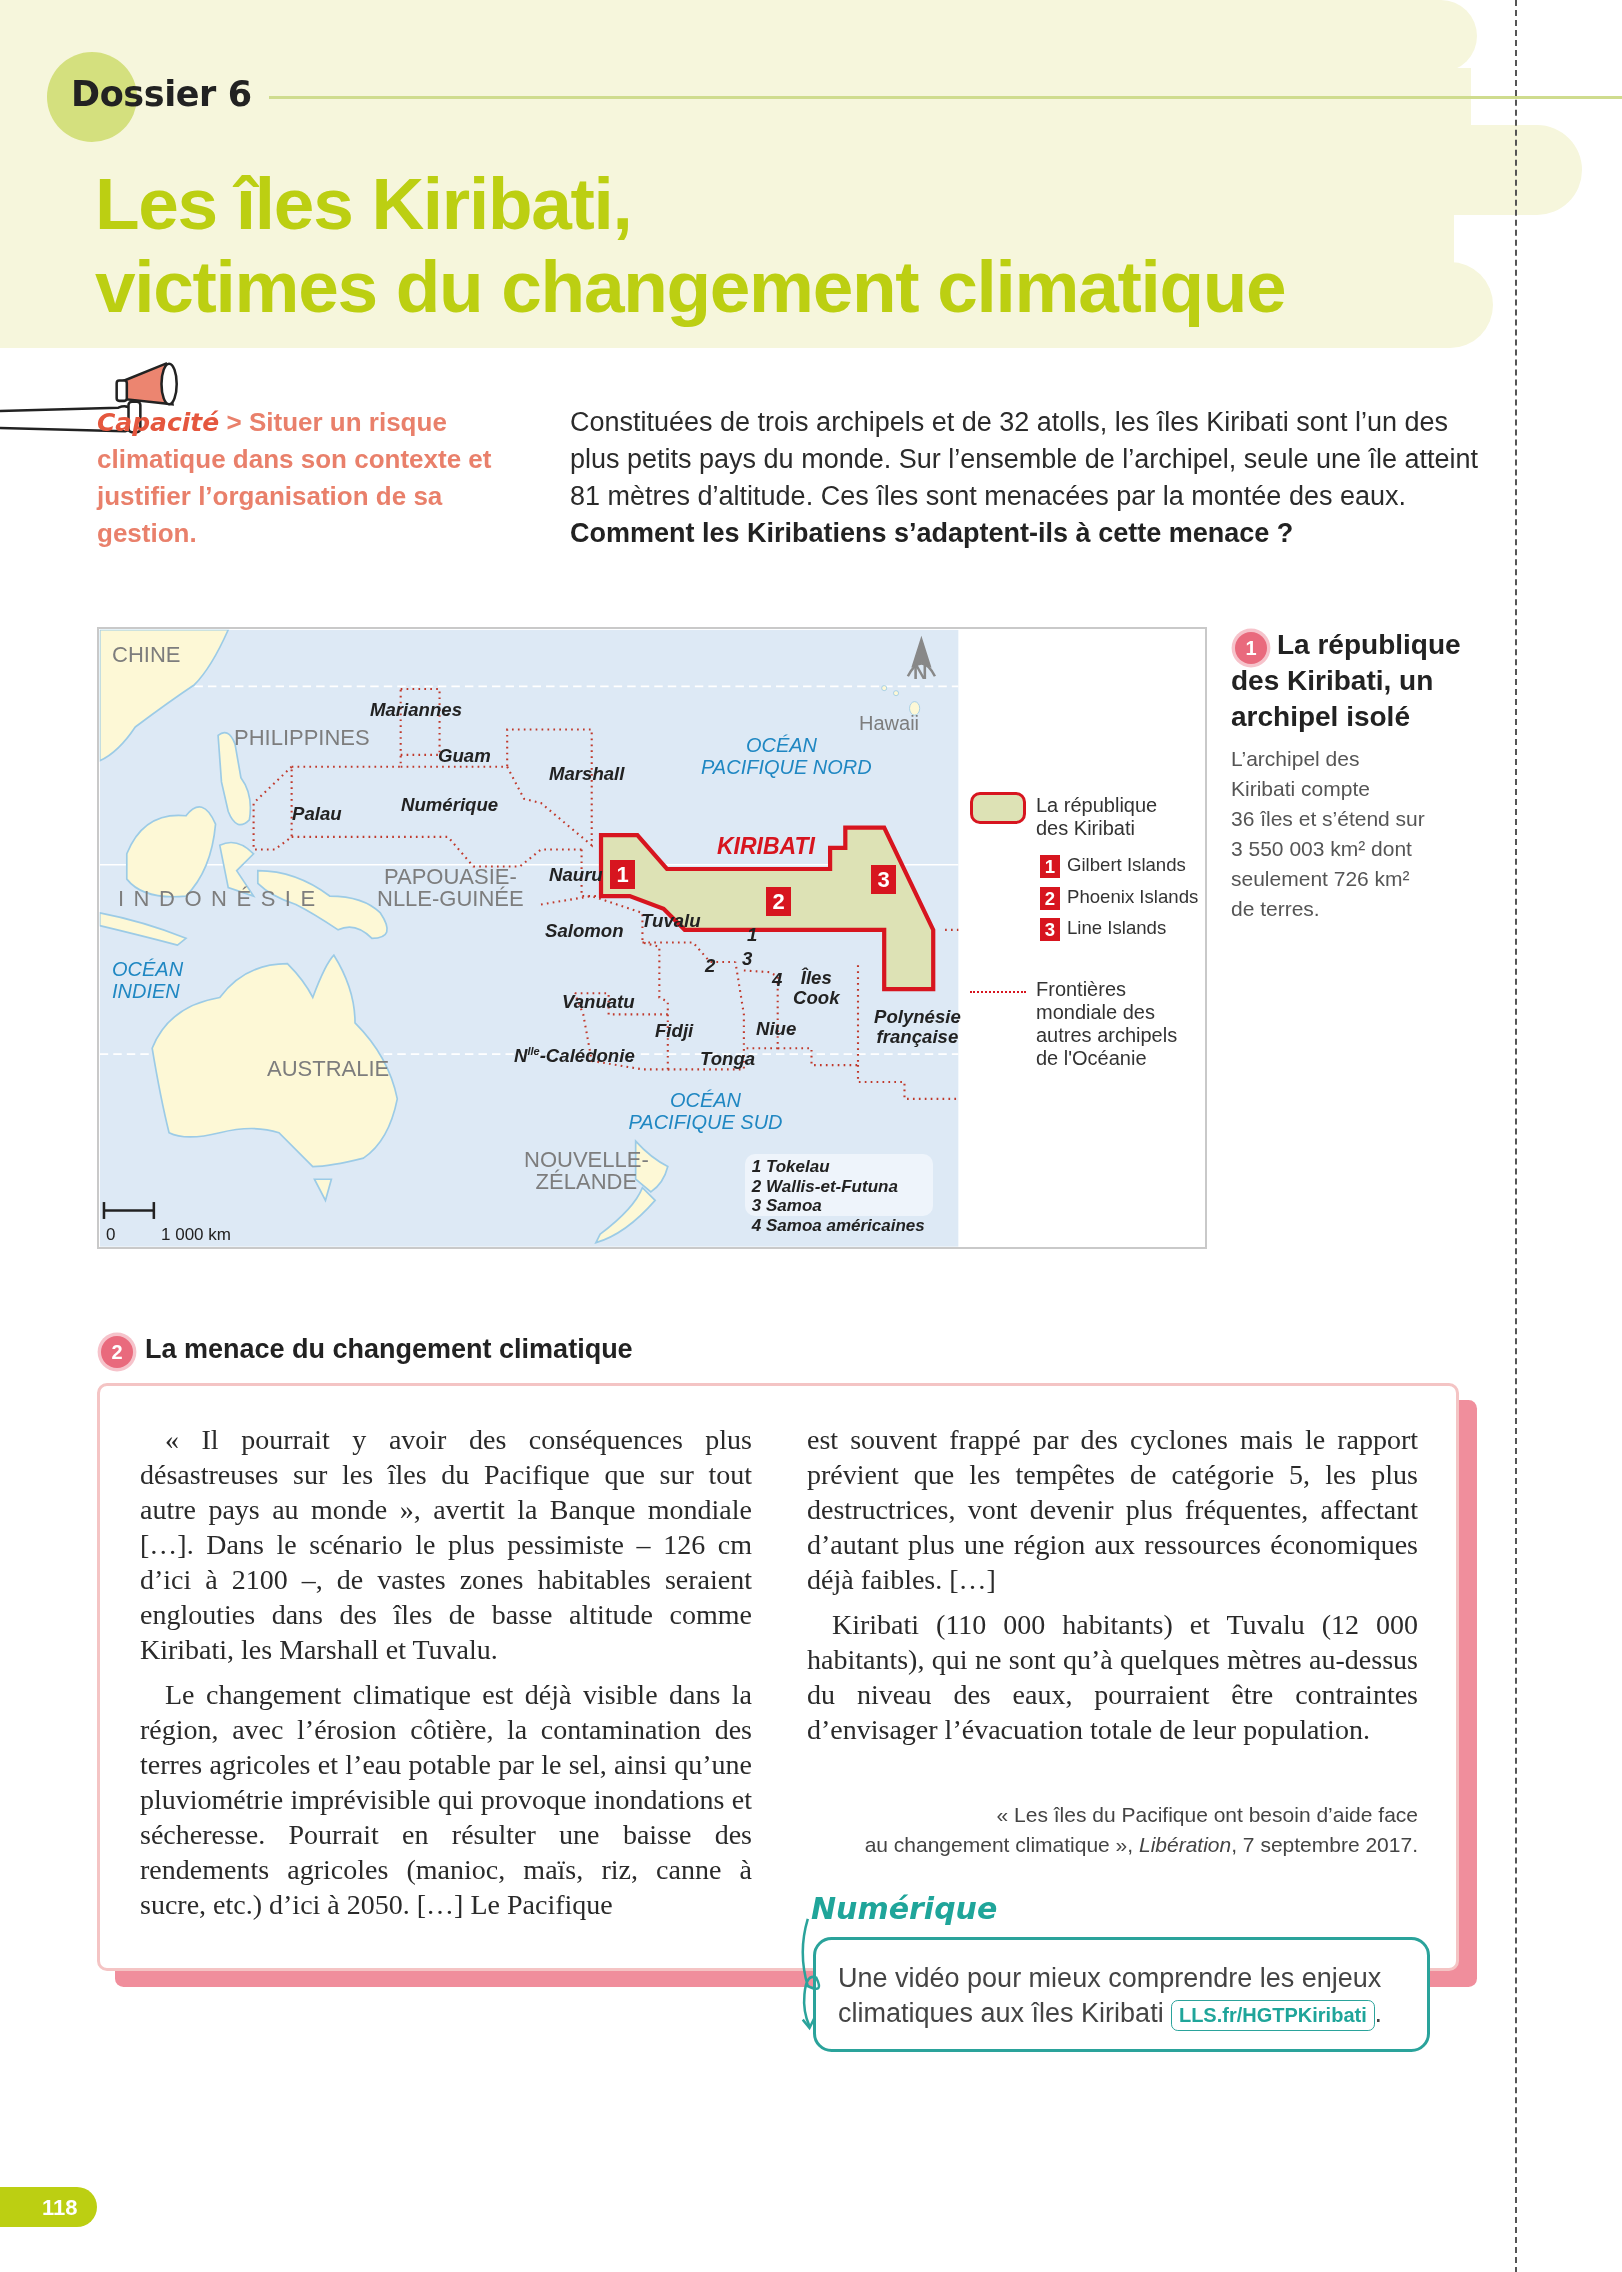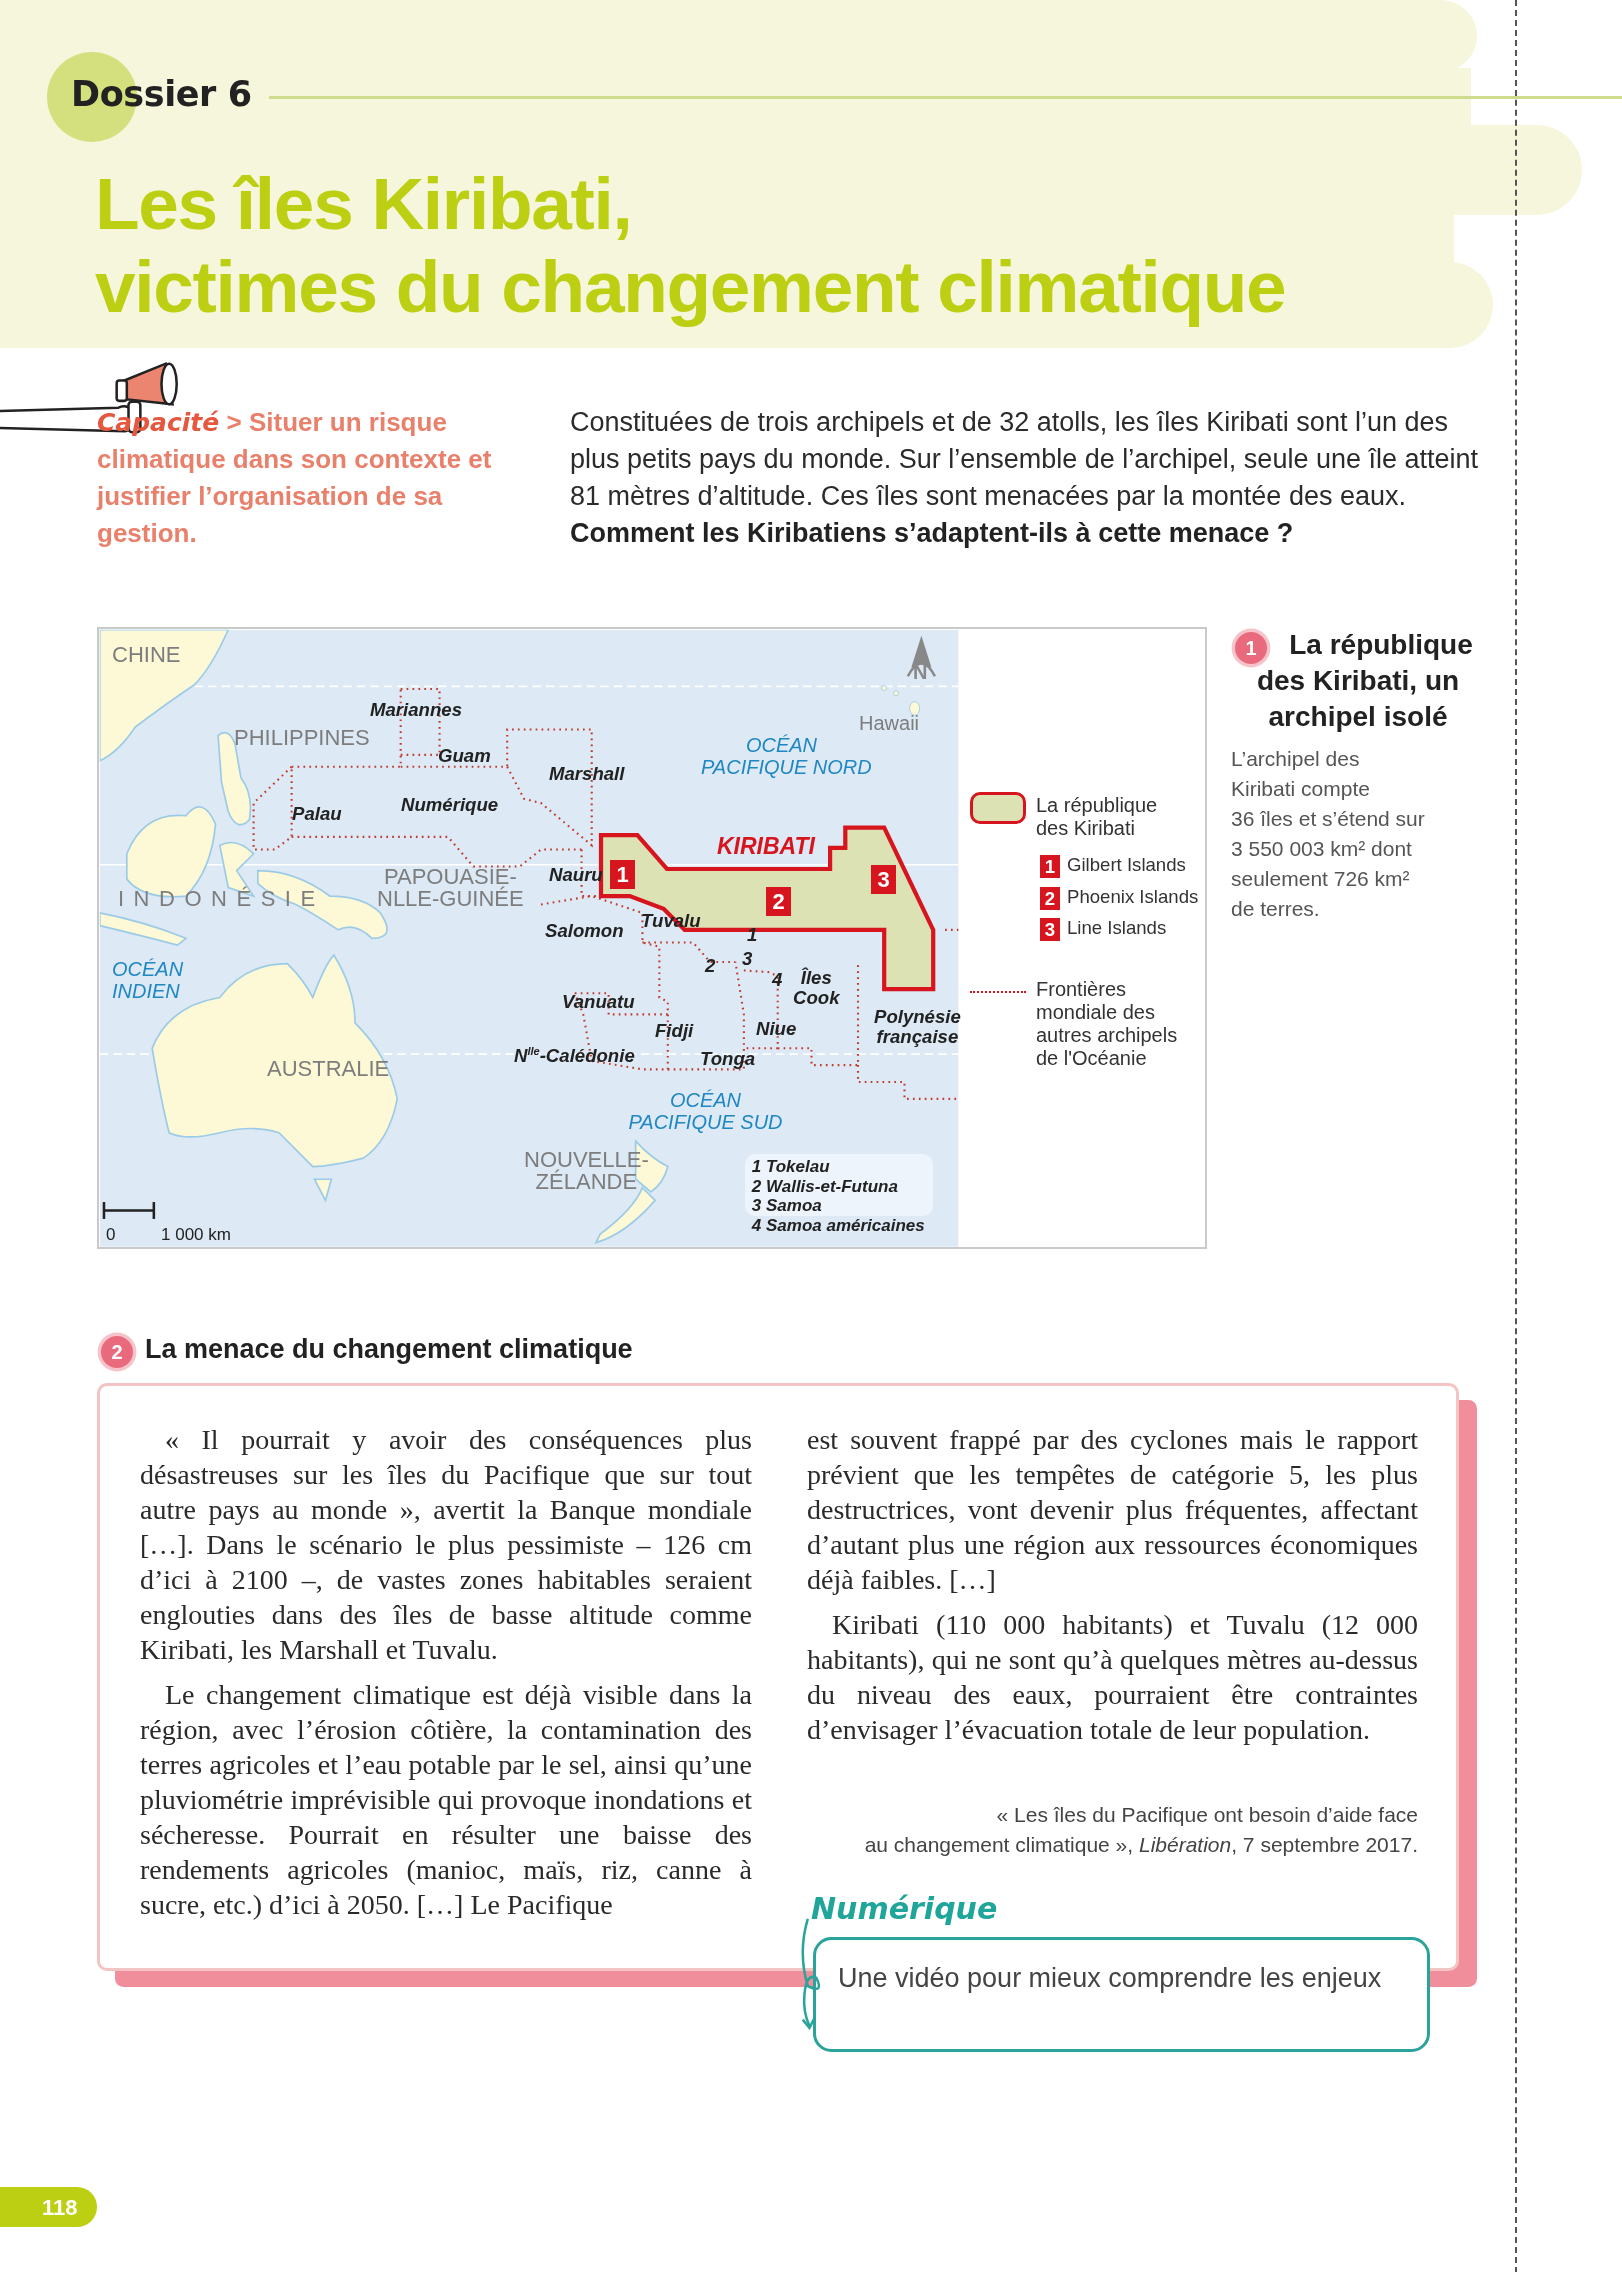--- a/index.html
+++ b/index.html
@@ -50,21 +50,21 @@
                font-weight:bold; font-size:18.6px; text-align:center; line-height:23px; }
   .legend-item { position:absolute; left:1067px; font-family:"Liberation Sans", sans-serif; font-size:18.6px; color:#333; }
   .legend-dots { position:absolute; left:970px; top:991px; width:56px; height:0; border-top:2.5px dotted #d7151f; }
 
   .inset-box { position:absolute; left:745px; top:1154px; width:188px; height:62px; background:#eef4fb; border-radius:10px; }
   .inset-line { font-family:"Liberation Sans", sans-serif; font-style:italic; font-weight:bold; font-size:17px; line-height:19.4px; color:#222; }
 
   
   .doc-badge { position:absolute; width:32px; height:32px; border-radius:50%; background:#e96a7d; color:#fff; font-family:"Liberation Sans", sans-serif;
                font-weight:bold; font-size:20px; text-align:center; line-height:32px; box-shadow:0 0 0 3.4px #f6c3cb; }
-  .doc1-title { position:absolute; left:1231px; top:627px; width:254px; font-family:"Liberation Sans", sans-serif; font-weight:bold; font-size:28px; line-height:36px; color:#222;text-align:center; }
+  .doc1-title { position:absolute; left:1231px; top:627px; width:254px; font-family:"Liberation Sans", sans-serif; font-weight:bold; font-size:28px; line-height:36px; color:#222; }
   .doc1-title .sp { display:inline-block; width:46px; }
   .doc1-body { position:absolute; left:1231px; top:744px; width:254px; font-family:"Liberation Sans", sans-serif; font-size:21px; line-height:30px; color:#555; }
 
   
   .doc2-title { position:absolute; left:145px; top:1334px; font-family:"Liberation Sans", sans-serif; font-weight:bold; font-size:27px; color:#222; }
   .doc2-shadow { position:absolute; left:115px; top:1400px; width:1362px; height:587px; background:#f08e9c; border-radius:8.5px; }
   .doc2-box { position:absolute; left:97px; top:1383px; width:1362px; height:588px; background:#fff; border:3.4px solid #f4c4c4; border-radius:10px; box-sizing:border-box; }
   .col { position:absolute; font-family:"Liberation Serif", serif; font-size:28px; line-height:35px; color:#2a2a2a; text-align:justify; }
   .col p { margin:0 0 10px 0; text-indent:25px; }
   .col p.noindent { text-indent:0; }
@@ -304,17 +304,18 @@
 </div>
 
 <div class="num-box-wrap"></div>
 <div class="num-title">Numérique</div>
 <svg class="num-curl" width="42" height="144" viewBox="0 0 50 170">
   <path d="M20 30 Q8 70 20 110 Q40 120 30 100 Q18 95 16 120 Q14 140 22 158" fill="none" stroke="#2aa39b" stroke-width="3"></path>
   <path d="M14 150 L22 160 L28 148" fill="none" stroke="#2aa39b" stroke-width="3"></path>
 </svg>
 <div class="num-text">
   <div>Une vidéo pour mieux comprendre les enjeux</div>
+  <div><span>climatiques aux îles Kiribati </span><span class="num-link">LLS.fr/HGTPKiribati</span><span>.</span></div>
 </div>
 
 <div class="page-tab"></div>
 <div class="page-num">118</div>
 
 
 </body></html>

